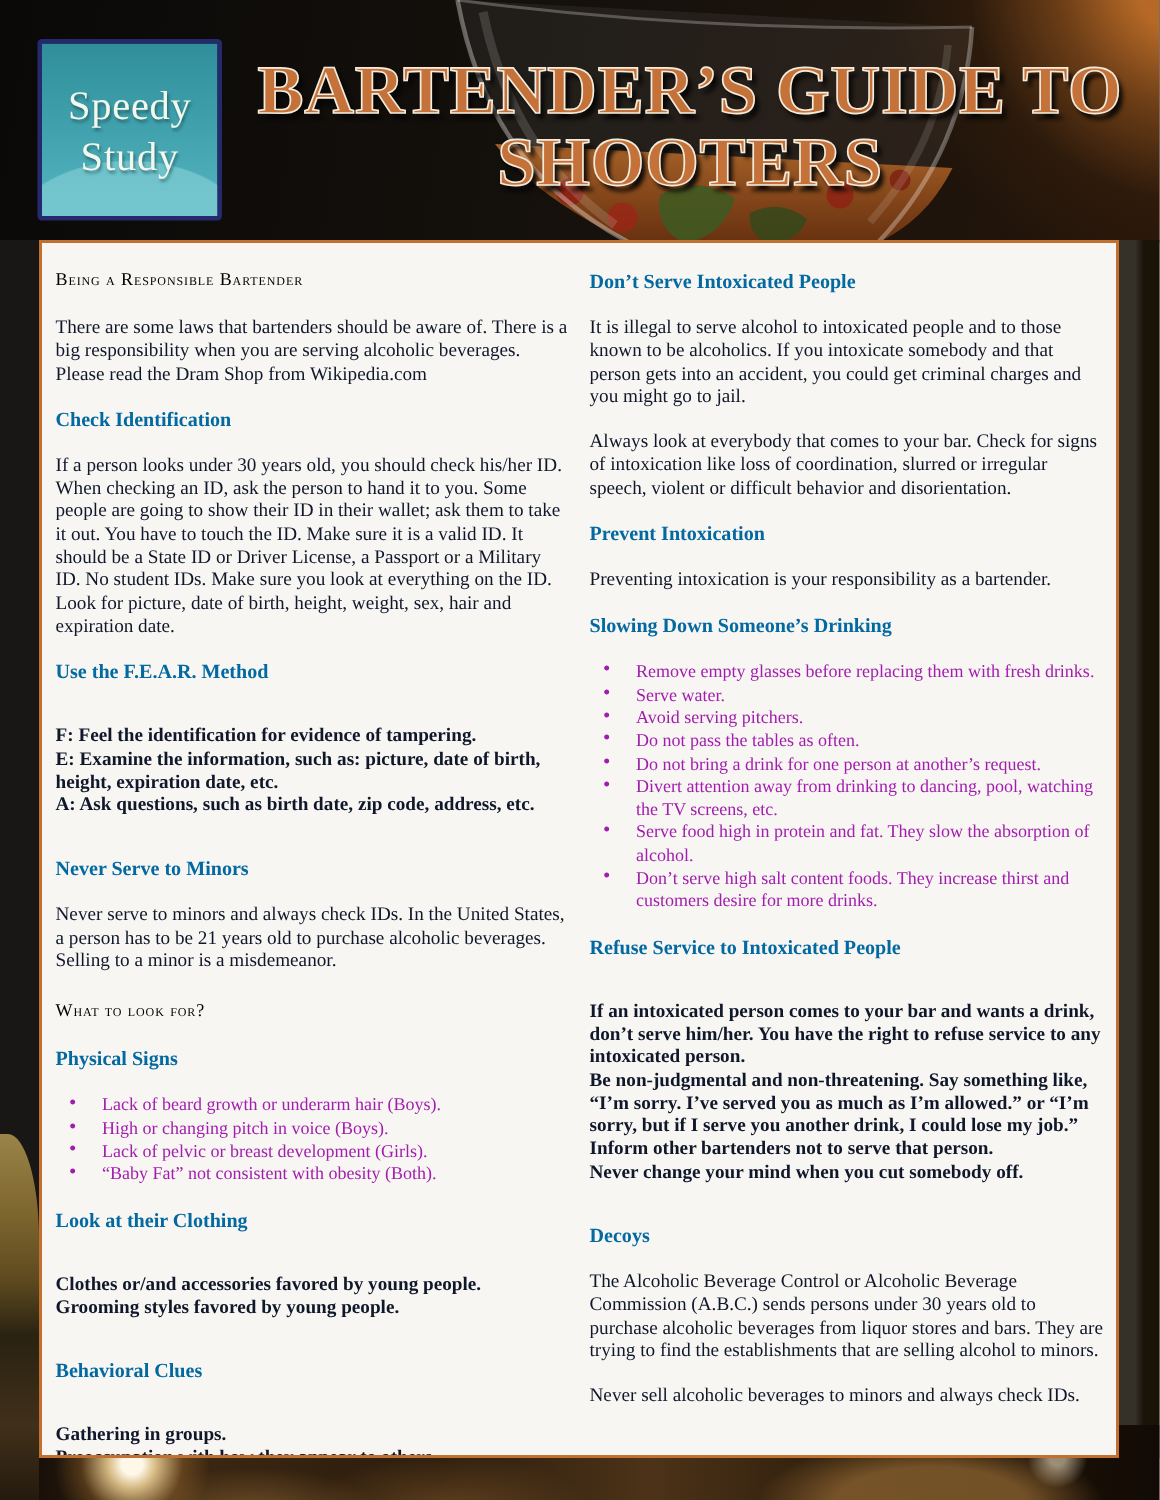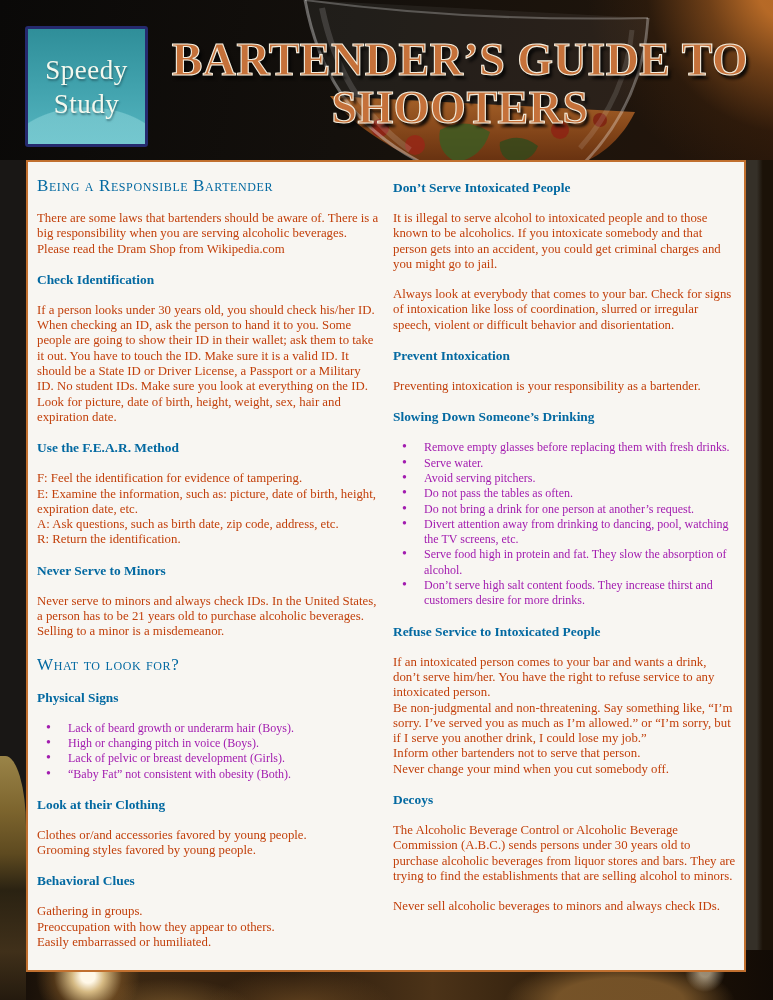--- a/index.html
+++ b/index.html
@@ -61,27 +61,27 @@
   }
   
   .panel{
     position:absolute;left:26px;top:160px;width:720px;height:812px;z-index:2;
     box-sizing:border-box;border:2px solid #c1702f;background:#f8f6f2;
     padding:10px 8px 0 9px;display:flex;overflow:hidden;
   }
   .col{width:346px;}
   .col.left{margin-right:13px;}
   .fancy{
-    font-variant:small-caps;color:#0369a1;font-size:17px;line-height:20px;
+    font-variant:small-caps;color:#000000;font-size:12px;line-height:20px;
     letter-spacing:.6px;font-weight:500;margin:4px 0 15px 0;
   }
   .sub{font-weight:bold;color:#0369a1;font-size:13.4px;line-height:16px;margin:15px 0;}
-  .para,.line{color:#c2410c;font-size:12.8px;line-height:15.3px;}
+  .para,.line{color:#0f172a;font-size:12.8px;line-height:15.3px;}
   .para{margin:15px 0;}
-  .lines{margin:15px 0;}
+  .lines{margin:27px 0;font-weight:bold;}
   .bullets{margin:15px 0;}
   .bullet{
     position:relative;color:#a21caf;font-size:12px;line-height:15.3px;
     padding-left:31px;
   }
   .bullet::before{content:"\2022";position:absolute;left:9px;top:-1px;font-size:14px;}
 </style>
 </head>
 <body>
 
@@ -134,21 +134,20 @@
   <div class="col left">
     <div class="fancy">Being a Responsible Bartender</div>
     <div class="para">There are some laws that bartenders should be aware of. There is a big responsibility when you are serving alcoholic beverages. Please read the Dram Shop from Wikipedia.com</div>
     <div class="sub">Check Identification</div>
     <div class="para">If a person looks under 30 years old, you should check his/her ID. When checking an ID, ask the person to hand it to you. Some people are going to show their ID in their wallet; ask them to take it out. You have to touch the ID. Make sure it is a valid ID. It should be a State ID or Driver License, a Passport or a Military ID. No student IDs. Make sure you look at everything on the ID. Look for picture, date of birth, height, weight, sex, hair and expiration date.</div>
     <div class="sub">Use the F.E.A.R. Method</div>
     <div class="lines">
       <div class="line">F: Feel the identification for evidence of tampering.</div>
       <div class="line">E: Examine the information, such as: picture, date of birth, height, expiration date, etc.</div>
       <div class="line">A: Ask questions, such as birth date, zip code, address, etc.</div>
-      <div class="line">R: Return the identification.</div>
     </div>
     <div class="sub">Never Serve to Minors</div>
     <div class="para">Never serve to minors and always check IDs. In the United States, a person has to be 21 years old to purchase alcoholic beverages. Selling to a minor is a misdemeanor.</div>
     <div class="fancy">What to look for?</div>
     <div class="sub">Physical Signs</div>
     <div class="bullets">
       <div class="bullet">Lack of beard growth or underarm hair (Boys).</div>
       <div class="bullet">High or changing pitch in voice (Boys).</div>
       <div class="bullet">Lack of pelvic or breast development (Girls).</div>
       <div class="bullet">“Baby Fat” not consistent with obesity (Both).</div>

